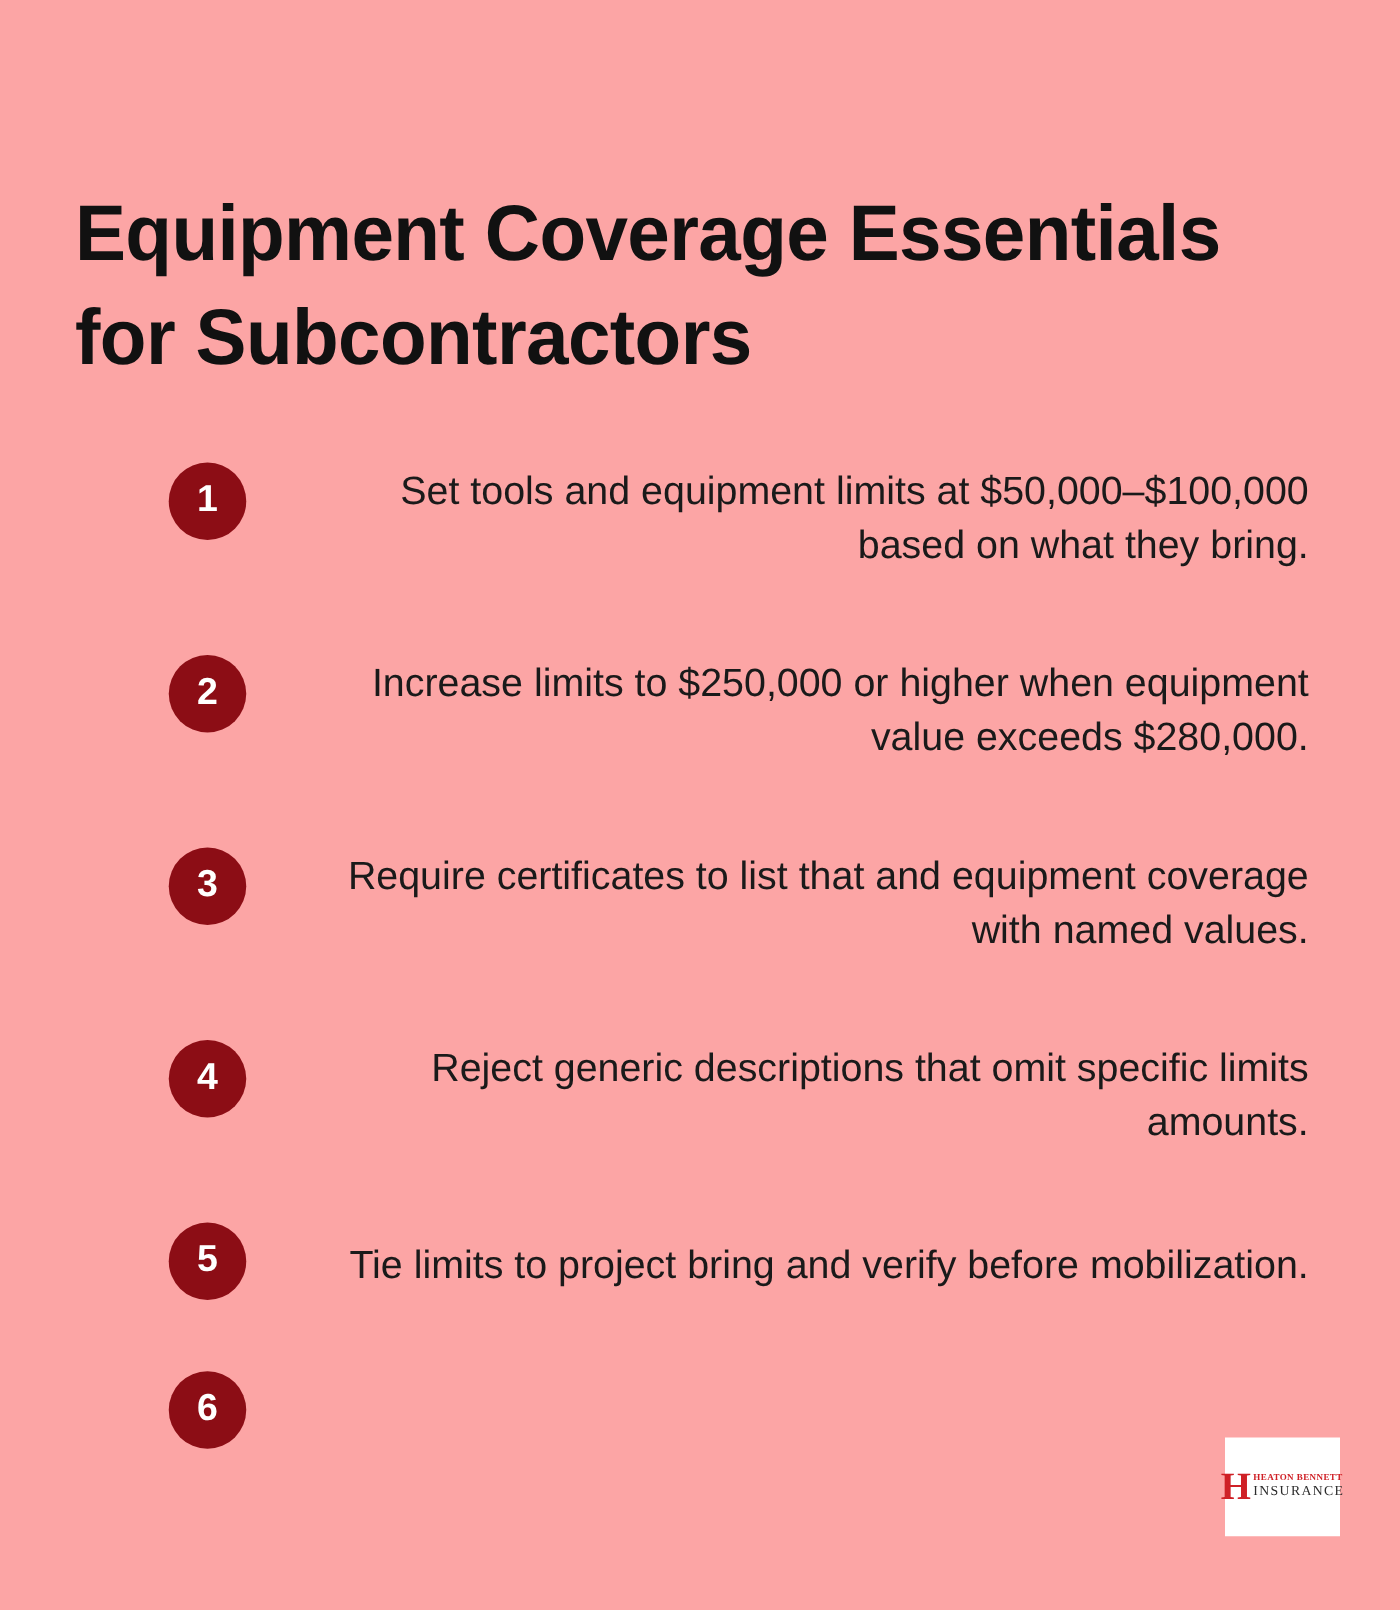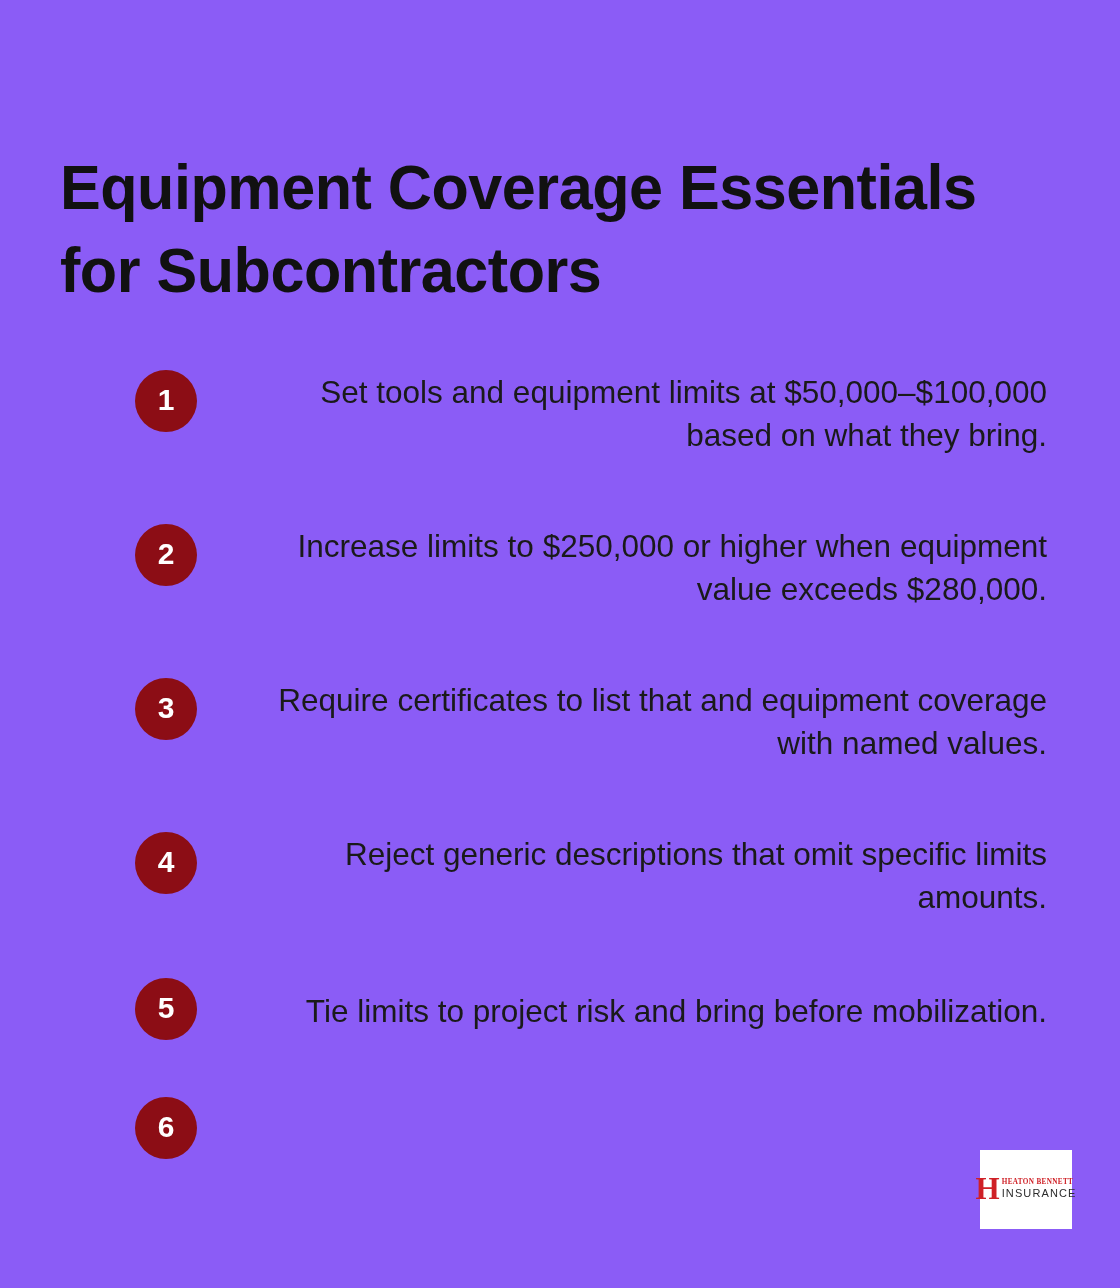--- a/index.html
+++ b/index.html
@@ -11,21 +11,21 @@
     height: 1288px;
     background: #dfe0e0;
     font-family: "Liberation Sans", sans-serif;
     overflow: hidden;
     position: relative;
   }
 
   .infographic {
     position: absolute;
     inset: 0;
-    background: #8b5cf6;
+    background: #fca5a5;
   }
 
   
   .title {
     position: absolute;
     left: 60px;
     top: 104px;
     width: 1010px;
     font-family: "Liberation Sans Narrow", "Liberation Sans", sans-serif;
     font-weight: 700;
@@ -135,21 +135,21 @@
   .logo-line1 {
     font-family: "Liberation Serif", serif;
     font-weight: 700;
     font-size: 7.2px;
     letter-spacing: 0.35px;
     color: #cf2026;
     line-height: 1.15;
     white-space: nowrap;
   }
   .logo-line2 {
-    font-family: Liberation Sans, sans-serif;
+    font-family: Liberation Serif, serif;
     font-weight: 400;
     font-size: 11px;
     letter-spacing: 1.1px;
     color: #2c2c2c;
     line-height: 1.1;
     white-space: nowrap;
   }
 </style>
 </head>
 <body>
@@ -175,21 +175,21 @@
       <div class="step-text">Require certificates to list that and equipment coverage with named values.</div>
     </div>
 
     <div class="step step--4">
       <div class="badge">4</div>
       <div class="step-text">Reject generic descriptions that omit specific limits amounts.</div>
     </div>
 
     <div class="step step--5">
       <div class="badge">5</div>
-      <div class="step-text">Tie limits to project risk and bring before mobilization.</div>
+      <div class="step-text">Tie limits to project bring and verify before mobilization.</div>
     </div>
 
     <div class="step step--6">
       <div class="badge">6</div>
     </div>
 
   </div>
 
   <div class="logo">
     <div class="logo-inner">

